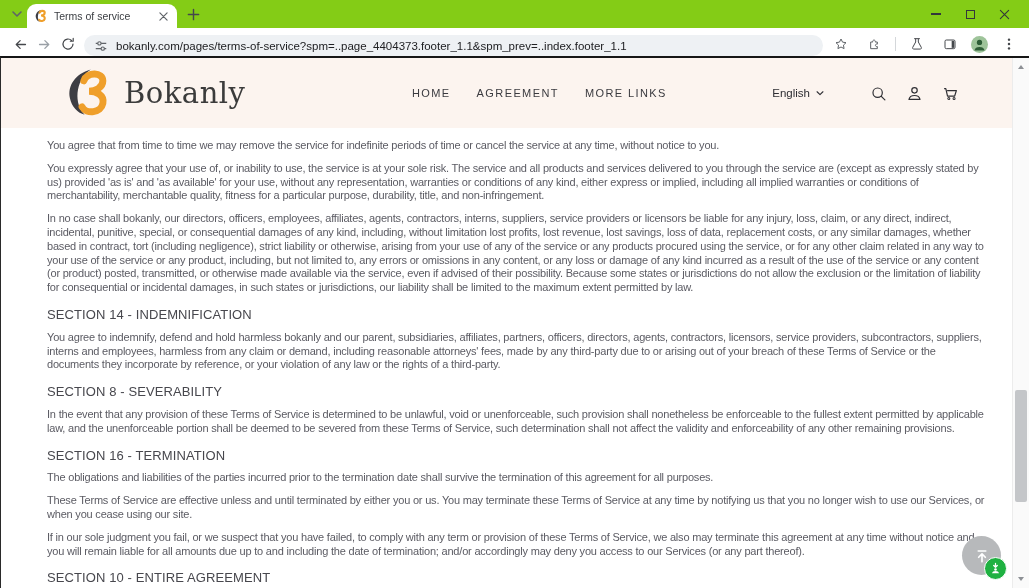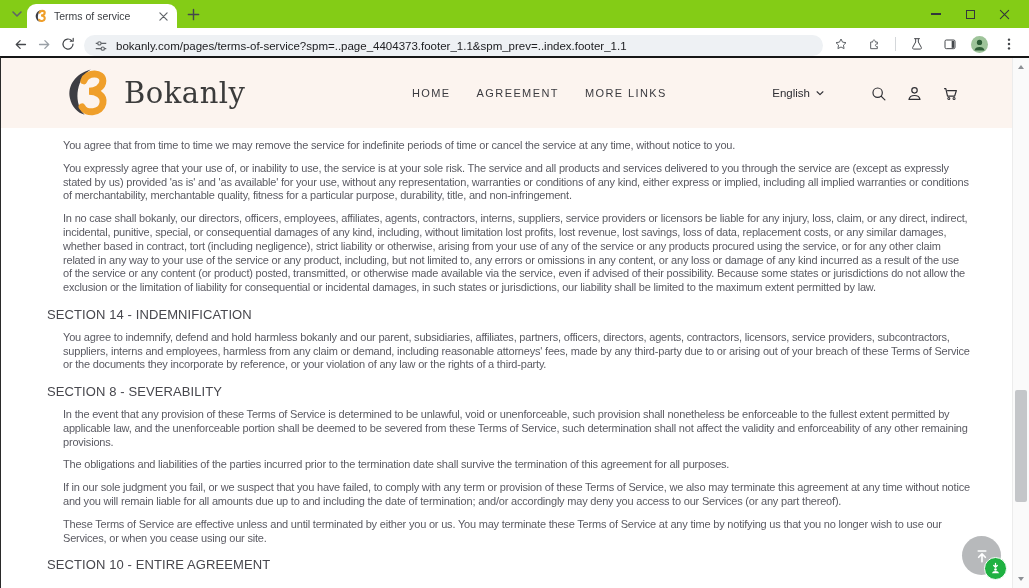--- a/index.html
+++ b/index.html
@@ -43,21 +43,21 @@
   .logo-mark { width:52px; height:52px; }
   .logo-text { font-family:"DejaVu Serif", serif; font-size:29px; color:#3b3b3b; letter-spacing:0.5px; }
   .main-nav { position:absolute; left:411px; top:0; height:100%; display:flex; align-items:center; gap:26px; }
   .nav-link { font-size:11px; font-weight:500; letter-spacing:1.4px; color:#3a3a3f; cursor:pointer; }
   .header-right { position:absolute; right:70px; top:0; height:100%; display:flex; align-items:center; gap:19px; }
   .language { display:flex; align-items:center; gap:5px; font-size:11.5px; color:#2e2e33; margin-right:26px; cursor:pointer; }
   .hdr-icon { width:17px; height:17px; cursor:pointer; }
 
   .content { height:460px; padding:11px 27px 0 46px; width:1012px; overflow:hidden;
              color:#5b5b63; font-size:11px; line-height:13.8px; letter-spacing:-0.2px; }
-  .content p { margin:0 16px 9px; }
+  .content p { margin:0 0 9px; }
   .content h3 { margin:13px 0 9px; font-size:13px; font-weight:500; color:#47474d; letter-spacing:0.1px; }
 
   
   .scrollbar { position:absolute; right:0; top:0; width:17px; height:530px; background:#fafafa; border-left:1px solid #ececec; }
   .sb-arrow { position:absolute; left:5px; width:0; height:0; border-left:3.5px solid transparent; border-right:3.5px solid transparent; }
   .sb-up { top:7px; border-bottom:4.5px solid #8d9095; }
   .sb-down { bottom:7px; border-top:4.5px solid #8d9095; }
   .sb-thumb { position:absolute; left:2px; top:332px; width:12px; height:112px; background:#c4c6c9; border-radius:2px; }
 
   
@@ -223,23 +223,24 @@
   </div>
 
   <div class="content">
     <p>You agree that from time to time we may remove the service for indefinite periods of time or cancel the service at any time, without notice to you.</p>
     <p>You expressly agree that your use of, or inability to use, the service is at your sole risk. The service and all products and services delivered to you through the service are (except as expressly stated by us) provided 'as is' and 'as available' for your use, without any representation, warranties or conditions of any kind, either express or implied, including all implied warranties or conditions of merchantability, merchantable quality, fitness for a particular purpose, durability, title, and non-infringement.</p>
     <p>In no case shall bokanly, our directors, officers, employees, affiliates, agents, contractors, interns, suppliers, service providers or licensors be liable for any injury, loss, claim, or any direct, indirect, incidental, punitive, special, or consequential damages of any kind, including, without limitation lost profits, lost revenue, lost savings, loss of data, replacement costs, or any similar damages, whether based in contract, tort (including negligence), strict liability or otherwise, arising from your use of any of the service or any products procured using the service, or for any other claim related in any way to your use of the service or any product, including, but not limited to, any errors or omissions in any content, or any loss or damage of any kind incurred as a result of the use of the service or any content (or product) posted, transmitted, or otherwise made available via the service, even if advised of their possibility. Because some states or jurisdictions do not allow the exclusion or the limitation of liability for consequential or incidental damages, in such states or jurisdictions, our liability shall be limited to the maximum extent permitted by law.</p>
     <h3>SECTION 14 - INDEMNIFICATION</h3>
     <p>You agree to indemnify, defend and hold harmless bokanly and our parent, subsidiaries, affiliates, partners, officers, directors, agents, contractors, licensors, service providers, subcontractors, suppliers, interns and employees, harmless from any claim or demand, including reasonable attorneys' fees, made by any third-party due to or arising out of your breach of these Terms of Service or the documents they incorporate by reference, or your violation of any law or the rights of a third-party.</p>
     <h3>SECTION 8 - SEVERABILITY</h3>
     <p>In the event that any provision of these Terms of Service is determined to be unlawful, void or unenforceable, such provision shall nonetheless be enforceable to the fullest extent permitted by applicable law, and the unenforceable portion shall be deemed to be severed from these Terms of Service, such determination shall not affect the validity and enforceability of any other remaining provisions.</p>
+    <h3>SECTION 16 - TERMINATION</h3>
     <p>The obligations and liabilities of the parties incurred prior to the termination date shall survive the termination of this agreement for all purposes.</p>
+    <p>These Terms of Service are effective unless and until terminated by either you or us. You may terminate these Terms of Service at any time by notifying us that you no longer wish to use our Services, or when you cease using our site.</p>
     <p>If in our sole judgment you fail, or we suspect that you have failed, to comply with any term or provision of these Terms of Service, we also may terminate this agreement at any time without notice and you will remain liable for all amounts due up to and including the date of termination; and/or accordingly may deny you access to our Services (or any part thereof).</p>
-    <p>These Terms of Service are effective unless and until terminated by either you or us. You may terminate these Terms of Service at any time by notifying us that you no longer wish to use our Services, or when you cease using our site.</p>
     <h3>SECTION 10 - ENTIRE AGREEMENT</h3>
   </div>
 
   <div class="scrollbar">
     <span class="sb-arrow sb-up"></span>
     <span class="sb-thumb"></span>
     <span class="sb-arrow sb-down"></span>
   </div>
 
   <div class="scroll-top">

